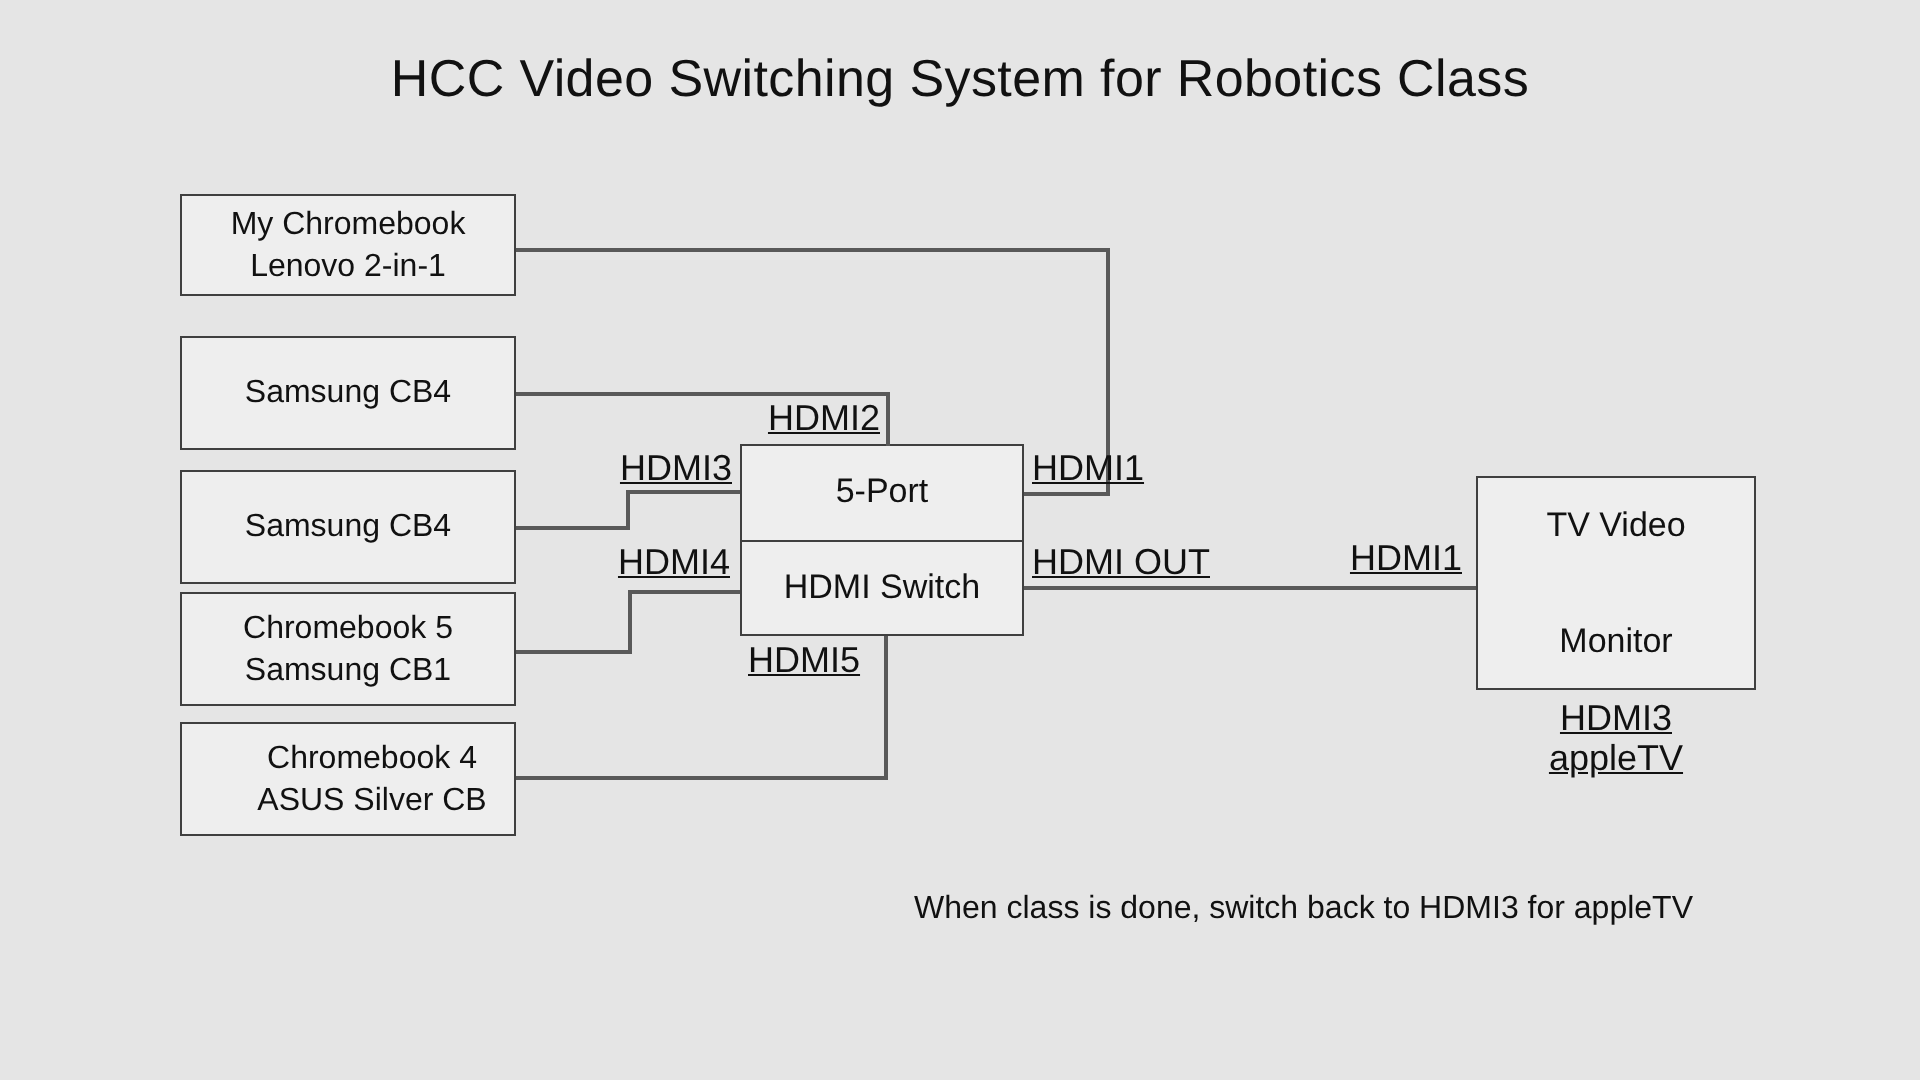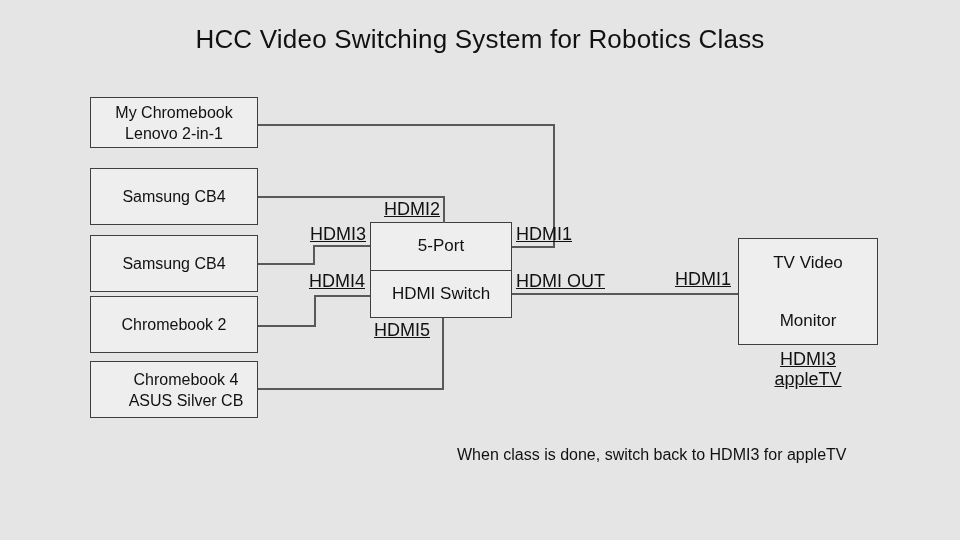--- a/index.html
+++ b/index.html
@@ -84,21 +84,22 @@
 
   <div class="node" style="left:90px; top:168px; width:168px; height:57px;">
     <span>Samsung CB4</span>
   </div>
 
   <div class="node" style="left:90px; top:235px; width:168px; height:57px;">
     <span>Samsung CB4</span>
   </div>
 
   <div class="node" style="left:90px; top:296px; width:168px; height:57px;">
-    <span>Chromebook 2</span>
+    <span>Chromebook 5</span>
+    <span>Samsung CB1</span>
   </div>
 
   <div class="node" style="left:90px; top:361px; width:168px; height:57px;padding-left:24px;">
     <span>Chromebook 4</span>
     <span>ASUS Silver CB</span>
   </div>
 
   <div class="switch-node" style="left:370px; top:222px; width:142px; height:96px;">
     <div class="switch-cell top">5-Port</div>
     <div class="switch-cell">HDMI Switch</div>

